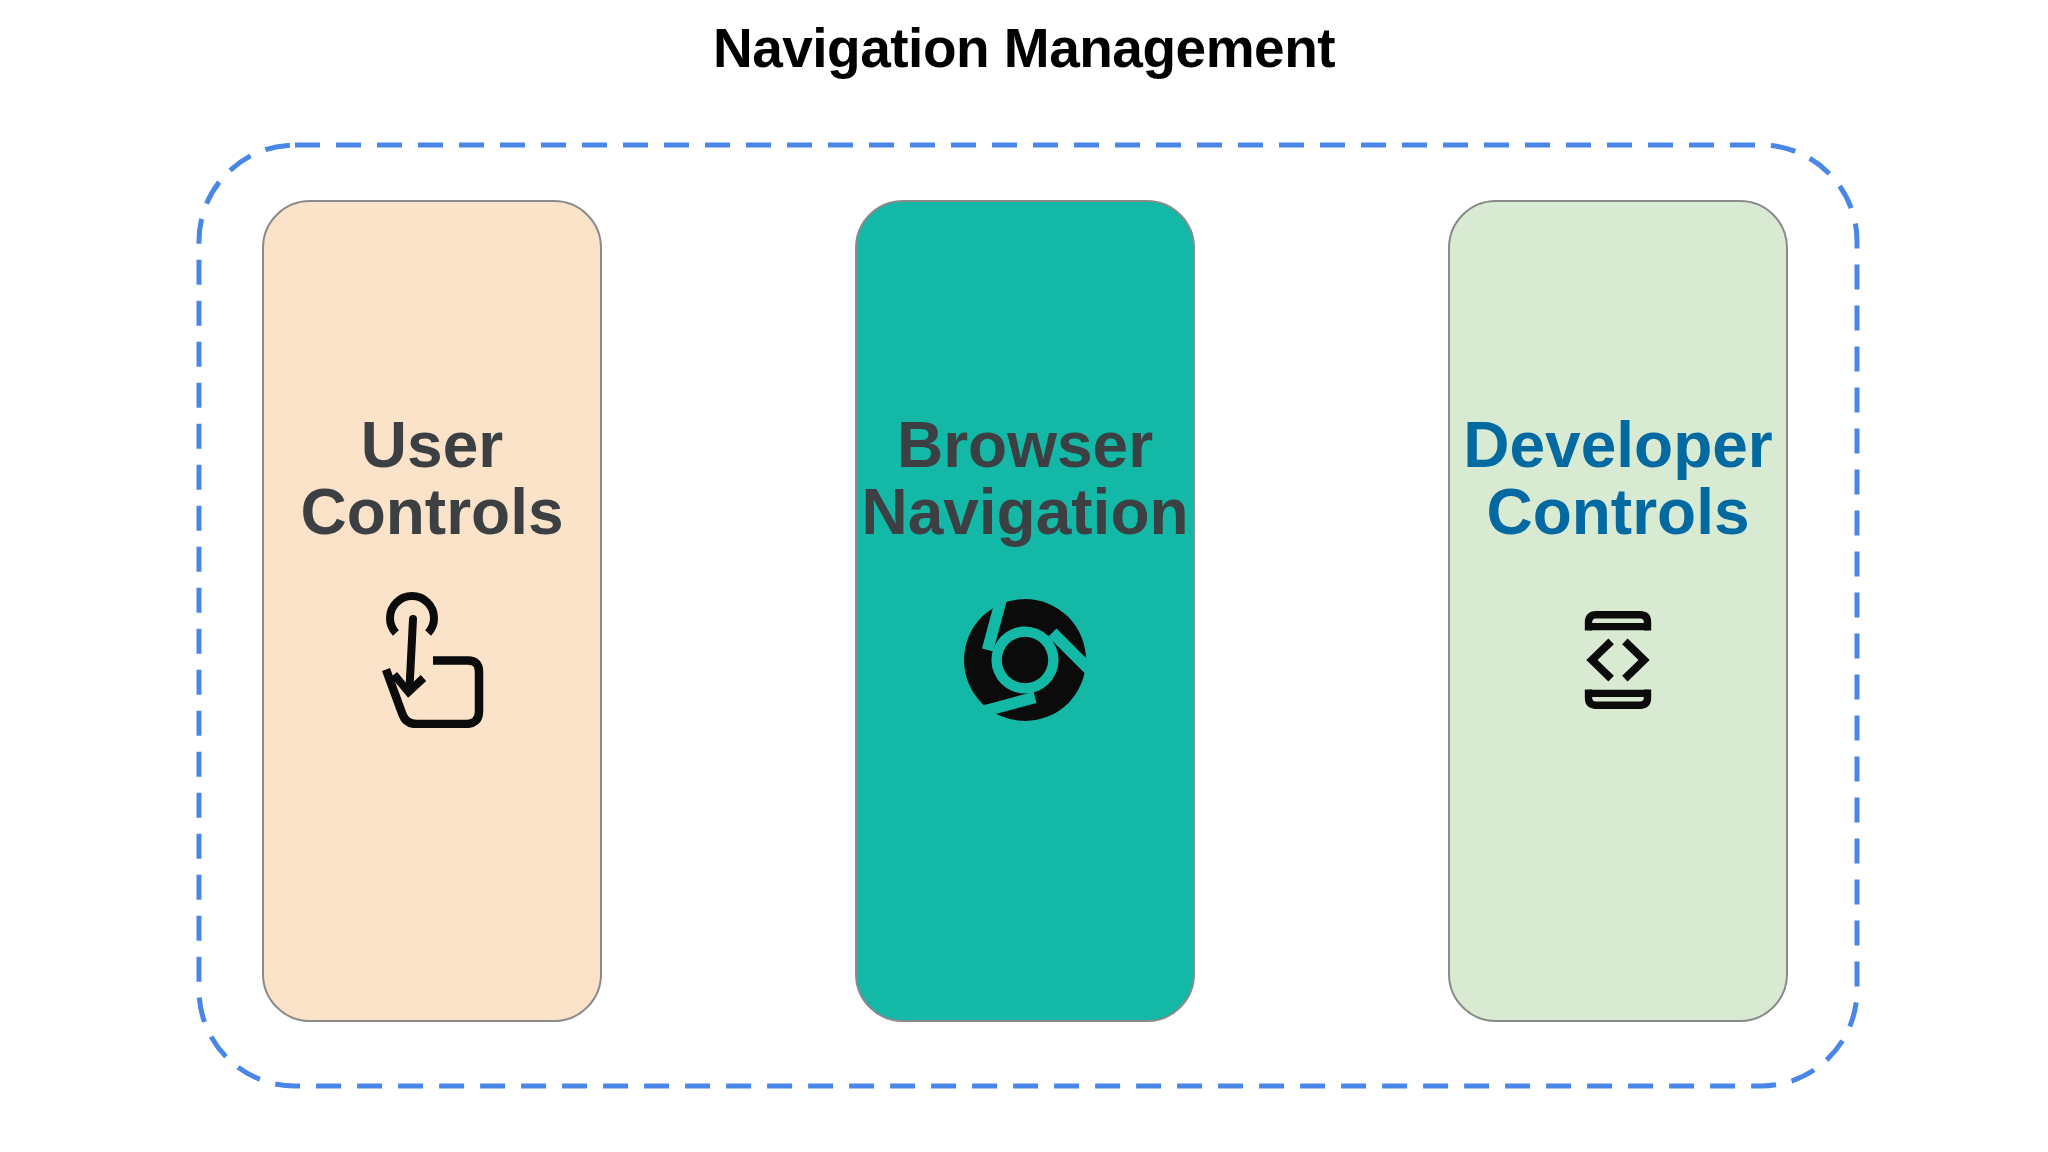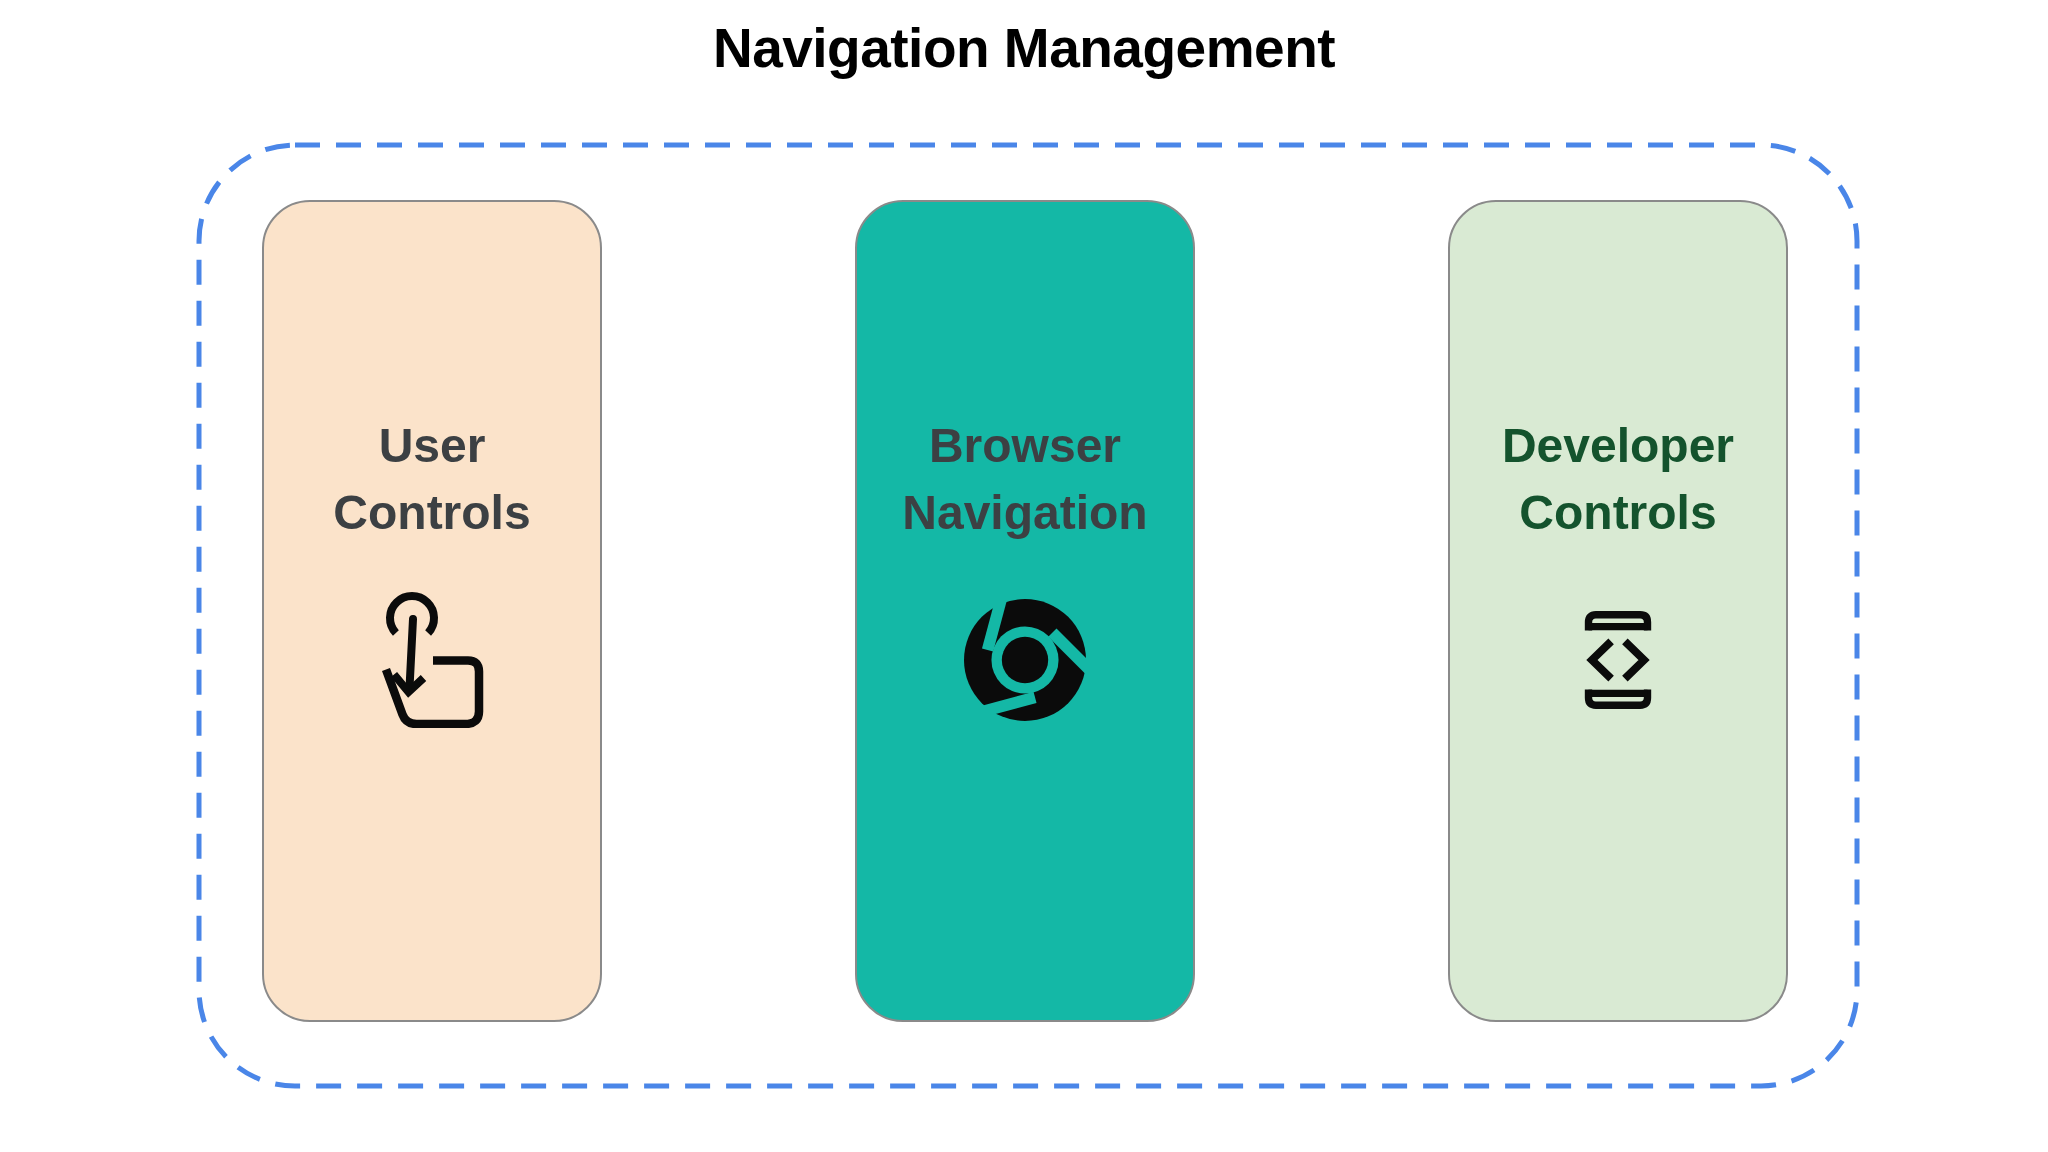--- a/index.html
+++ b/index.html
@@ -38,21 +38,21 @@
     border-radius:48px;
     box-sizing:border-box;
     display:flex;flex-direction:column;align-items:center;
   }
   .card-1{left:262px;}
   .card-2{left:855px;}
   .card-3{left:1448px;}
   .card-label{
     margin-top:210px;
     text-align:center;
-    font-size:48px;
+    font-size:64px;
     font-weight:700;
     line-height:67px;
   }
   .card-label span{display:block;}
   .card-icon{
     margin-top:44px;
     display:flex;align-items:center;justify-content:center;
     height:140px;
   }
 </style>
@@ -106,21 +106,21 @@
               <rect x="13.5" y="-8" width="9.5" height="58" fill="#000" transform="rotate(240 50 50)"></rect>
             </g>
           </mask>
         </defs>
         <circle cx="50" cy="50" r="50" mask="url(#chrome-mask)" style="fill: rgb(11, 11, 11);"></circle>
       </svg>
     </div>
   </section>
 
   <section class="card card-3" style="background-color: rgb(217, 234, 211); border-color: rgb(138, 138, 138);">
-    <div class="card-label" style="color: #14532d;">
+    <div class="card-label" style="color: #0369a1;">
       <span>Developer</span>
       <span>Controls</span>
     </div>
     <div class="card-icon">
       <svg width="118" height="118" viewBox="0 0 24 24" fill="none" style="stroke: rgb(11, 11, 11);">
 
         <path d="M6 6 V4.3 Q6 2.8 7.5 2.8 H16.5 Q18 2.8 18 4.3 V6" stroke-width="1.5"></path>
         <path d="M6 5.2 H18" stroke-width="1.5"></path>
 
         <path d="M6 18 V19.7 Q6 21.2 7.5 21.2 H16.5 Q18 21.2 18 19.7 V18" stroke-width="1.5"></path>

